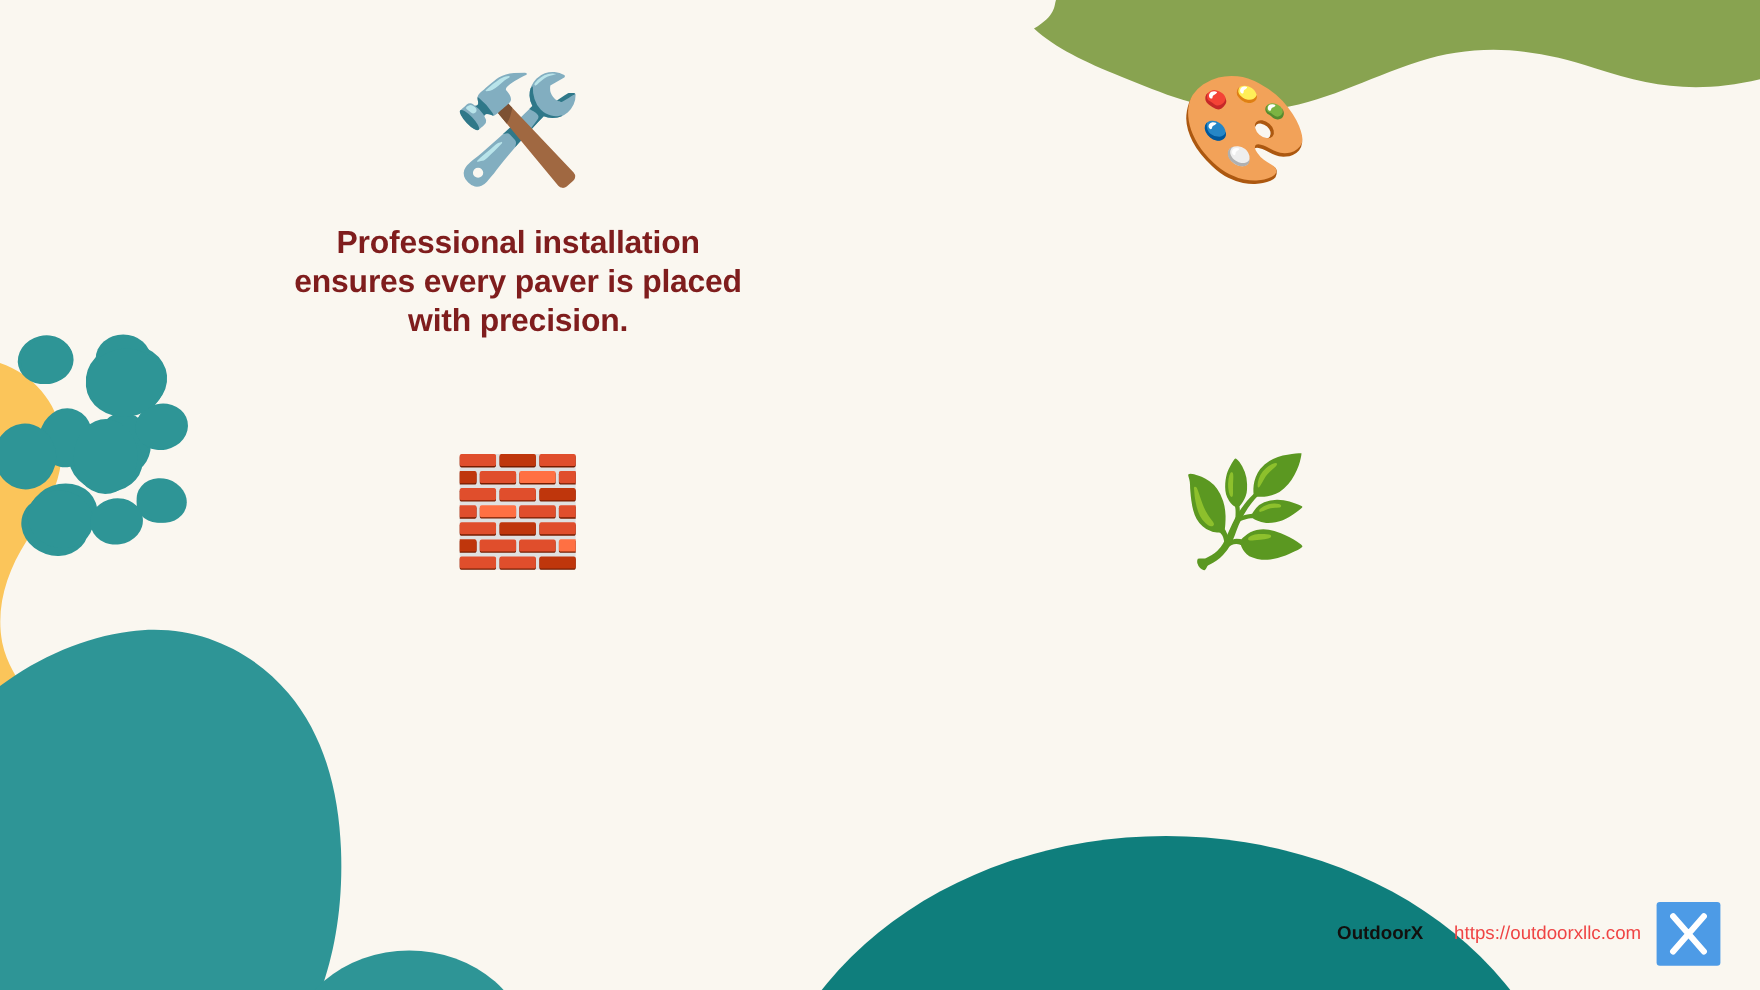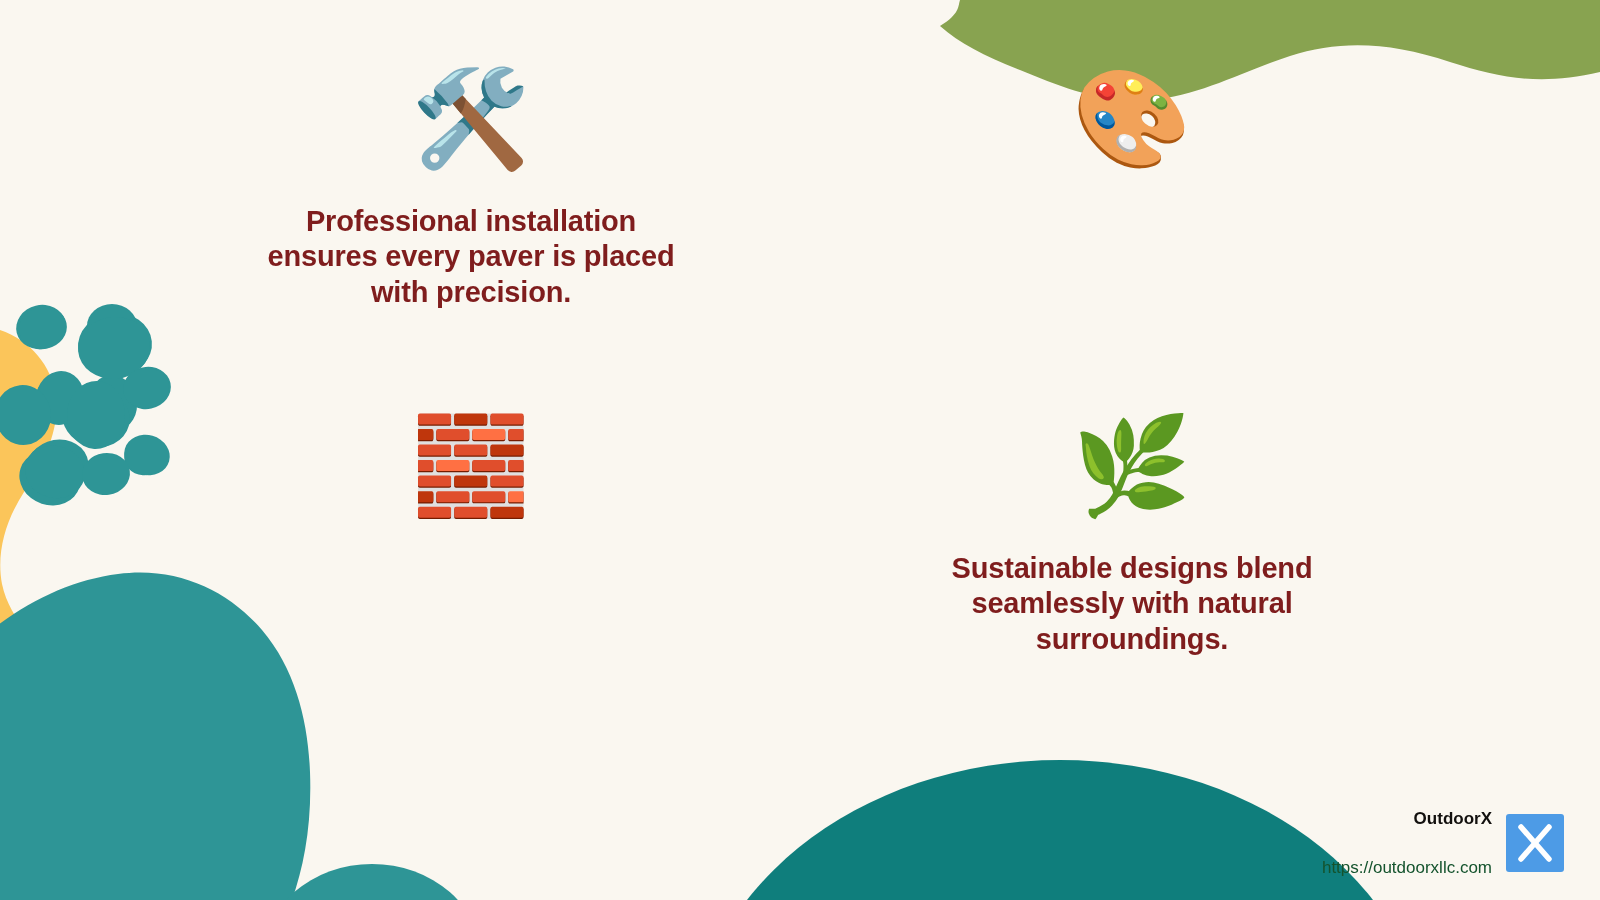--- a/index.html
+++ b/index.html
@@ -79,33 +79,33 @@
     position: absolute;
     right: 36px;
     bottom: 22px;
     display: flex;
     align-items: center;
     gap: 14px;
     z-index: 10;
   }
   .brand-textblock {
     display: flex;
-    flex-direction: column;
+    flex-direction: row;
     align-items: flex-end;
     line-height: 1.25;
     gap: 28px;
   }
   .brand-name {
     font-size: 17px;
     font-weight: bold;
     color: #12100E;
   }
   .brand-url {
     font-size: 17px;
-    color: #14532d;
+    color: #ef4444;
   }
   .brand-logo {
     width: 58px;
     height: 58px;
     background: #4D9BE6;
     border-radius: 3px;
     display: flex;
     align-items: center;
     justify-content: center;
   }
@@ -181,23 +181,20 @@
   <div class="feature cell-1">
     <div class="feature-icon">🎨</div>
   </div>
 
   <div class="feature row2 cell-2">
     <div class="feature-icon">🧱</div>
   </div>
 
   <div class="feature row2 cell-3">
     <div class="feature-icon">🌿</div>
-    <p class="feature-text">Sustainable designs blend
-seamlessly with natural
-surroundings.</p>
   </div>
 
 </div>
 
 <div class="brand">
   <div class="brand-textblock">
     <span class="brand-name">OutdoorX</span>
     <span class="brand-url">https://outdoorxllc.com</span>
   </div>
   <div class="brand-logo">

